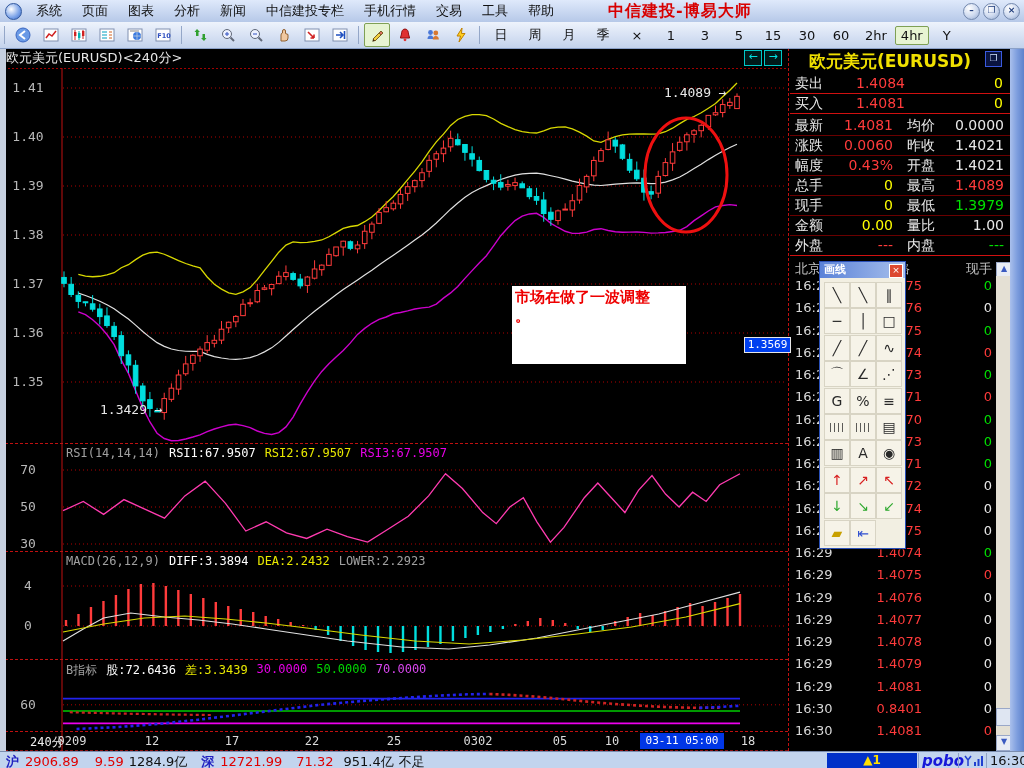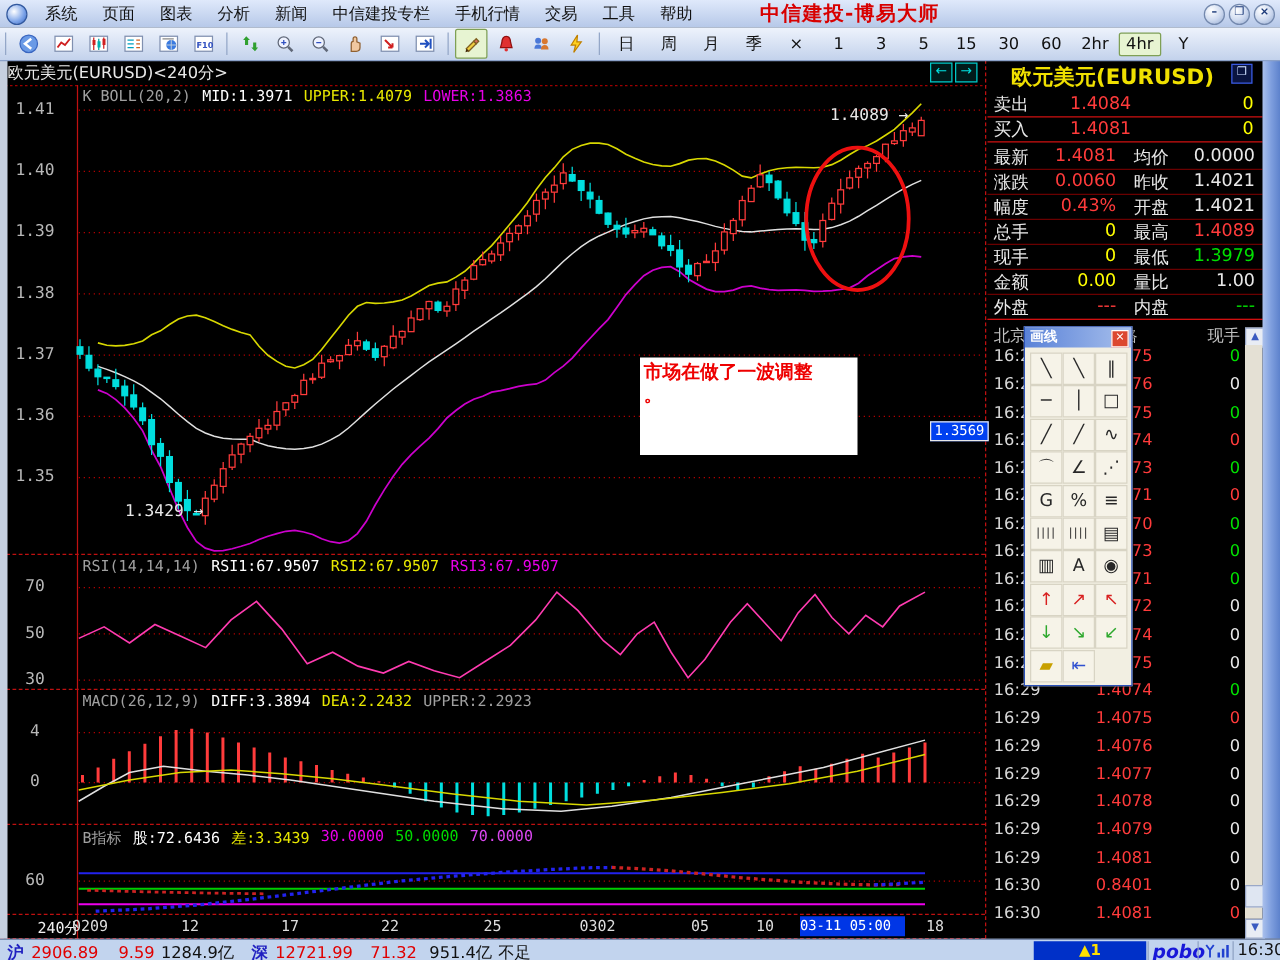--- a/index.html
+++ b/index.html
@@ -30,21 +30,21 @@
   .symrow{position:absolute;left:6px;top:49px;font-size:13px;color:#e8e8e8;z-index:3;}
   .navarrows{position:absolute;left:744px;top:50px;display:flex;gap:2px;z-index:3;}
   .navbtn{width:16px;height:14px;border:1px solid #00c8c8;color:#00e0e0;font-size:11px;line-height:12px;text-align:center;background:#001a1a;}
   .indhdr{position:absolute;display:flex;gap:9px;font-family:"DejaVu Sans Mono","Liberation Mono",monospace;
     font-size:12px;white-space:nowrap;z-index:2;}
   .ylab{position:absolute;width:52px;text-align:center;color:#b8b8b8;font-size:13px;
     font-family:"DejaVu Sans Mono","Liberation Mono",monospace;z-index:2;}
   .xtick{position:absolute;top:734px;transform:translateX(-50%);color:#dcdcdc;font-size:12px;
     font-family:"DejaVu Sans Mono","Liberation Mono",monospace;z-index:2;}
   .xhl{position:absolute;left:640px;top:733px;width:84px;height:16px;background:#0036e6;color:#fff;
-    font-size:11px;text-align:left;line-height:16px;font-family:"DejaVu Sans Mono","Liberation Mono",monospace;z-index:3;}
+    font-size:11px;text-align:center;line-height:16px;font-family:"DejaVu Sans Mono","Liberation Mono",monospace;z-index:3;}
   .pricelab{position:absolute;color:#e8e8e8;font-size:13px;z-index:3;font-family:"DejaVu Sans Mono","Liberation Mono",monospace;}
   .annot{position:absolute;left:512px;top:286px;width:168px;height:74px;background:#fff;color:#ee0000;
     font-size:15px;font-weight:bold;line-height:19px;padding:2px 3px;z-index:4;}
   .ptag{position:absolute;left:744px;top:337px;width:45px;height:14px;background:#0040f0;border:1px solid #e8e8e8;
     color:#fff;font-size:11px;line-height:13px;text-align:center;z-index:4;font-family:"DejaVu Sans Mono","Liberation Mono",monospace;}
   
   #rpanel{position:absolute;left:790px;top:48px;width:220px;height:703px;background:#000;z-index:2;}
   .qtitle{position:absolute;left:0;top:2px;width:200px;text-align:center;color:#f0e000;font-size:17px;font-weight:bold;}
   .restbtn{position:absolute;right:8px;top:3px;width:15px;height:14px;border:1px solid #3a5ae0;background:#0a1440;
     color:#cfe0ff;font-size:9px;line-height:12px;text-align:center;}
@@ -523,39 +523,33 @@
       <polyline points="699.38,707.9 719.6899999999999,706.97 740,705.73 " fill="none" stroke="#2222ee" stroke-width="2.6" stroke-dasharray="3 3"></polyline>
     </svg>
   <div id="leftstrip"></div>
 
   <div class="symrow">欧元美元(EURUSD)&lt;240分&gt;</div>
   <div class="navarrows">
     <div class="navbtn">←</div>
     <div class="navbtn">→</div>
   </div>
 
-  <div class="indhdr" style="left:66px;top:70px;">
-    <span style="color:#a0a0a0">K  BOLL(20,2)</span>
-    <span style="color:#ffffff">MID:1.3971</span>
-    <span style="color:#e8e800">UPPER:1.4079</span>
-    <span style="color:#e800e8">LOWER:1.3863</span>
-  </div>
 
   <div class="indhdr" style="left:66px;top:446px;">
     <span style="color:#a0a0a0">RSI(14,14,14)</span>
     <span style="color:#ffffff">RSI1:67.9507</span>
     <span style="color:#e8e800">RSI2:67.9507</span>
     <span style="color:#e800e8">RSI3:67.9507</span>
   </div>
 
   <div class="indhdr" style="left:66px;top:554px;">
     <span style="color:#a0a0a0">MACD(26,12,9)</span>
     <span style="color:#ffffff">DIFF:3.3894</span>
     <span style="color:#e8e800">DEA:2.2432</span>
-    <span style="color:#a0a0a0">UPPER:2.2923</span>
+    <span style="color:#a0a0a0">LOWER:2.2923</span>
   </div>
 
   <div class="indhdr" style="left:66px;top:662px;">
     <span style="color:#a0a0a0">B指标</span>
     <span style="color:#ffffff">股:72.6436</span>
     <span style="color:#e8e800">差:3.3439</span>
     <span style="color:#e800e8">30.0000</span>
     <span style="color:#00d800">50.0000</span>
     <span style="color:#d946ef">70.0000</span>
   </div>

